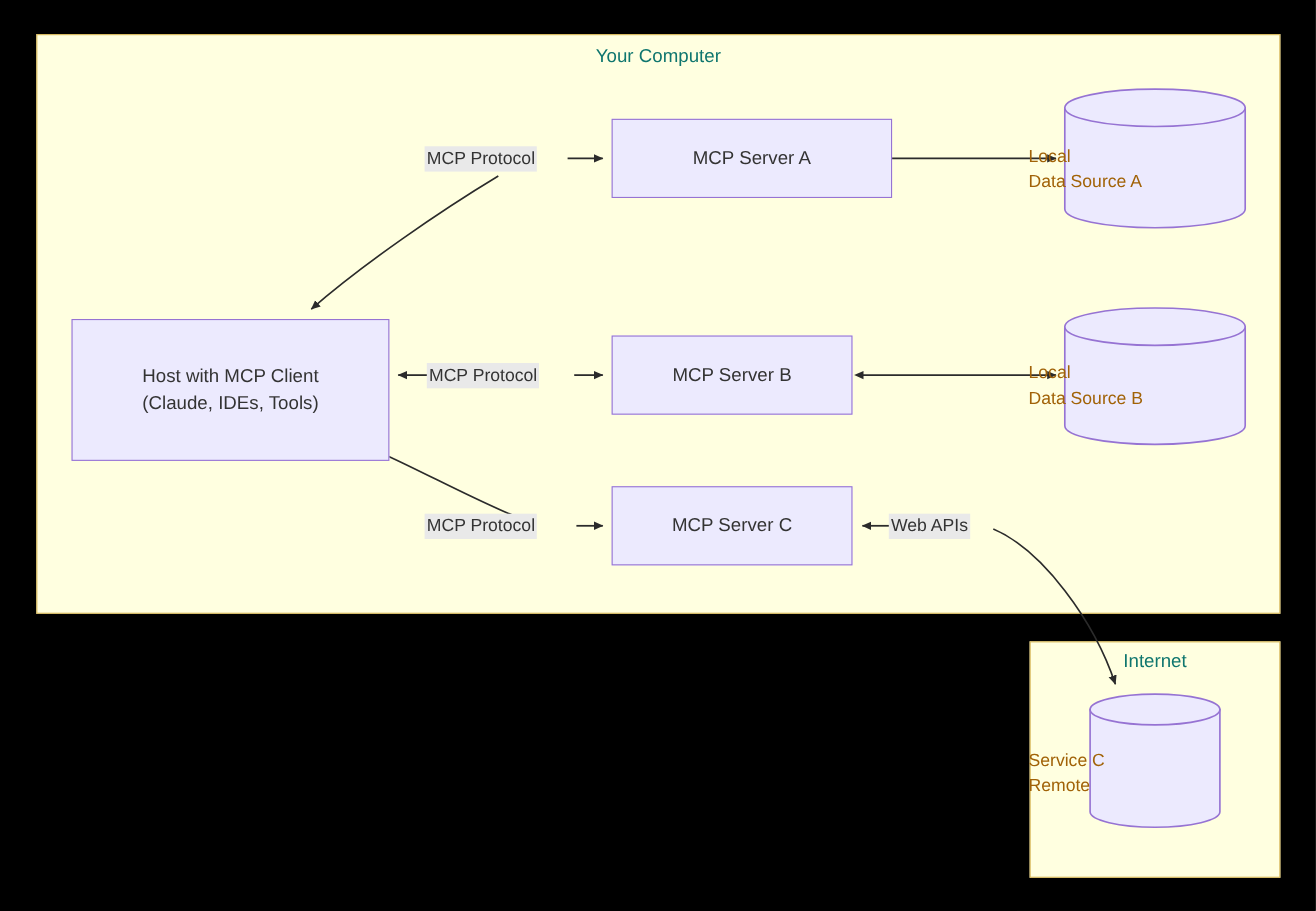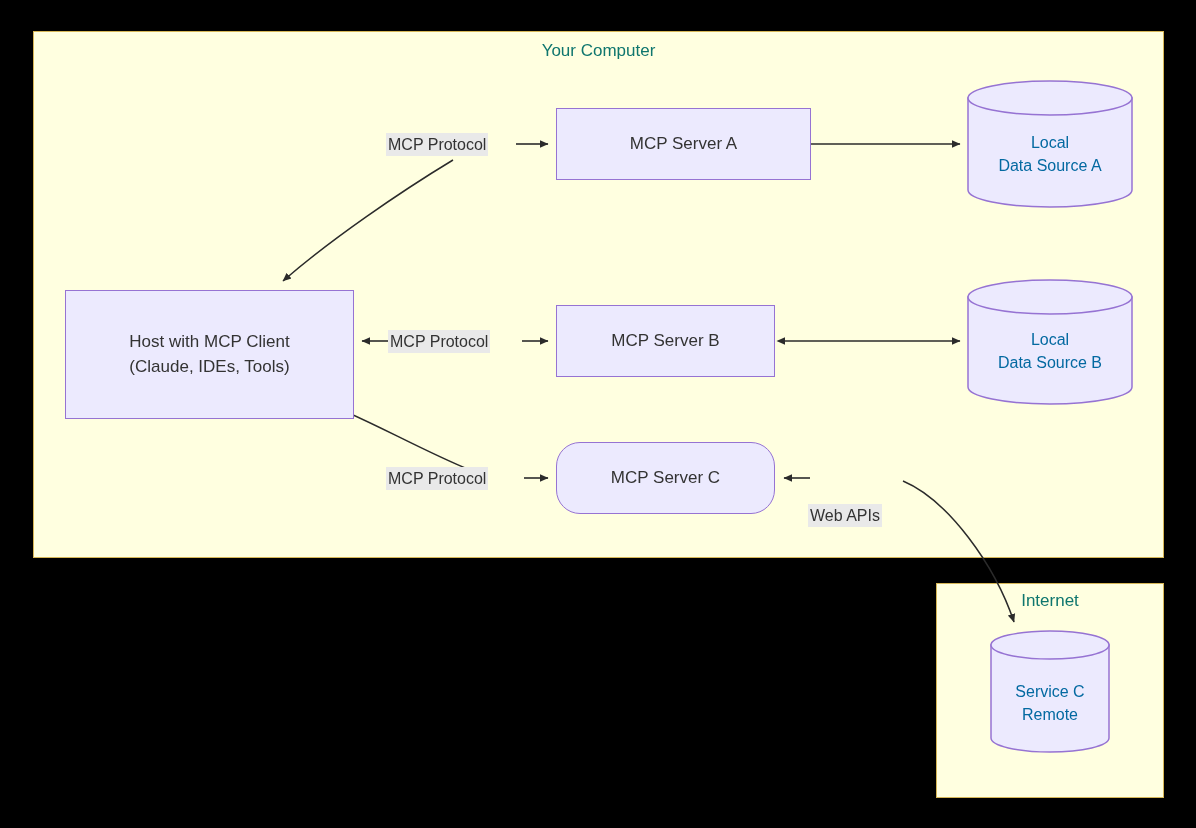--- a/index.html
+++ b/index.html
@@ -49,23 +49,23 @@
     text-align: center;
     font-size: 17px;
     color: #333333;
     line-height: 1.45;
   }
   .node-box span { display: block; }
   .cyl-label {
     position: absolute;
     left: 0;
     width: 100%;
-    text-align: center;
+    text-align: left;
     font-size: 16px;
-    color: #0369a1;
+    color: #a16207;
     line-height: 1.45;
     pointer-events: none;
   }
   
   .edge-label {
     position: absolute;
     background: #E9E9E9;
     color: #333333;
     font-size: 16px;
     white-space: nowrap;
@@ -160,21 +160,21 @@
   </div>
 
   <div class="node-box" style="left:556px; top:108px; width:255px; height:72px;">
     <span>MCP Server A</span>
   </div>
 
   <div class="node-box" style="left:556px; top:305px; width:219px; height:72px;">
     <span>MCP Server B</span>
   </div>
 
-  <div class="node-box" style="left:556px; top:442px; width:219px; height:72px;border-radius:24px;">
+  <div class="node-box" style="left:556px; top:442px; width:219px; height:72px;">
     <span>MCP Server C</span>
   </div>
 
   <div class="cyl-label" style="top:131px;">
     <span style="display:block; margin-left:935px; width:230px;">Local</span>
     <span style="display:block; margin-left:935px; width:230px;">Data Source A</span>
   </div>
 
   <div class="cyl-label" style="top:328px;">
     <span style="display:block; margin-left:935px; width:230px;">Local</span>
@@ -185,15 +185,15 @@
     <span style="display:block; margin-left:935px; width:230px;">Service C</span>
     <span style="display:block; margin-left:935px; width:230px;">Remote</span>
   </div>
 
   <div class="edge-label" style="left:386px; top:133px;">MCP Protocol</div>
 
   <div class="edge-label" style="left:388px; top:330px;">MCP Protocol</div>
 
   <div class="edge-label" style="left:386px; top:467px;">MCP Protocol</div>
 
-  <div class="edge-label" style="left:808px; top:467px;margin-top:37px;">Web APIs</div>
+  <div class="edge-label" style="left:808px; top:467px;">Web APIs</div>
 
 </div>
 
 </body></html>

